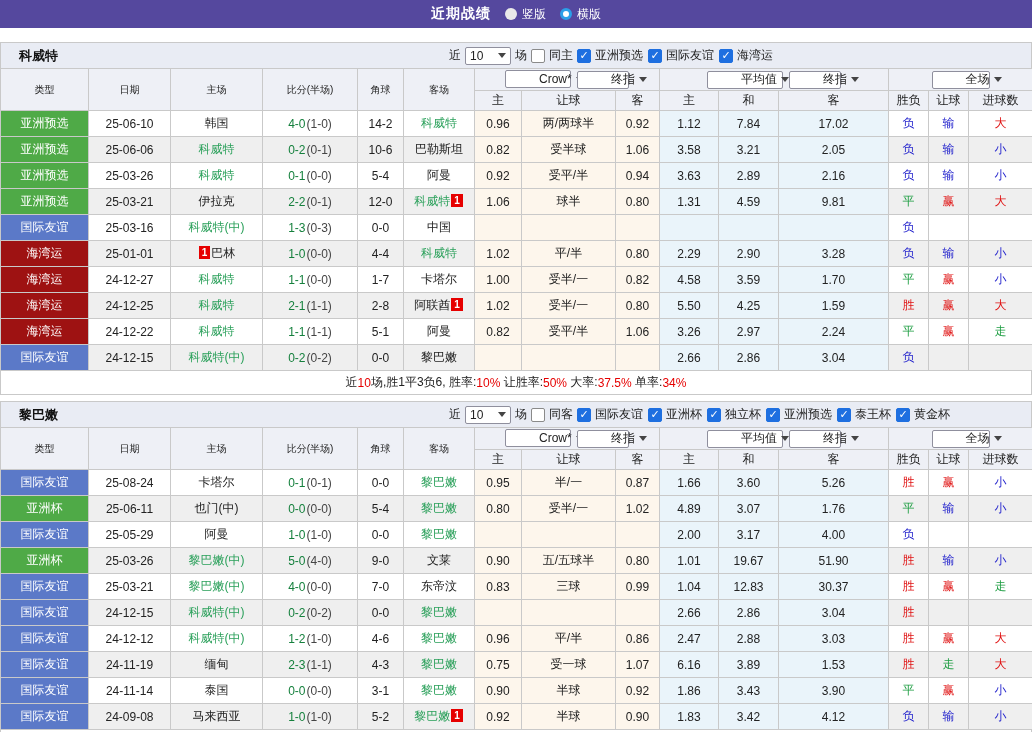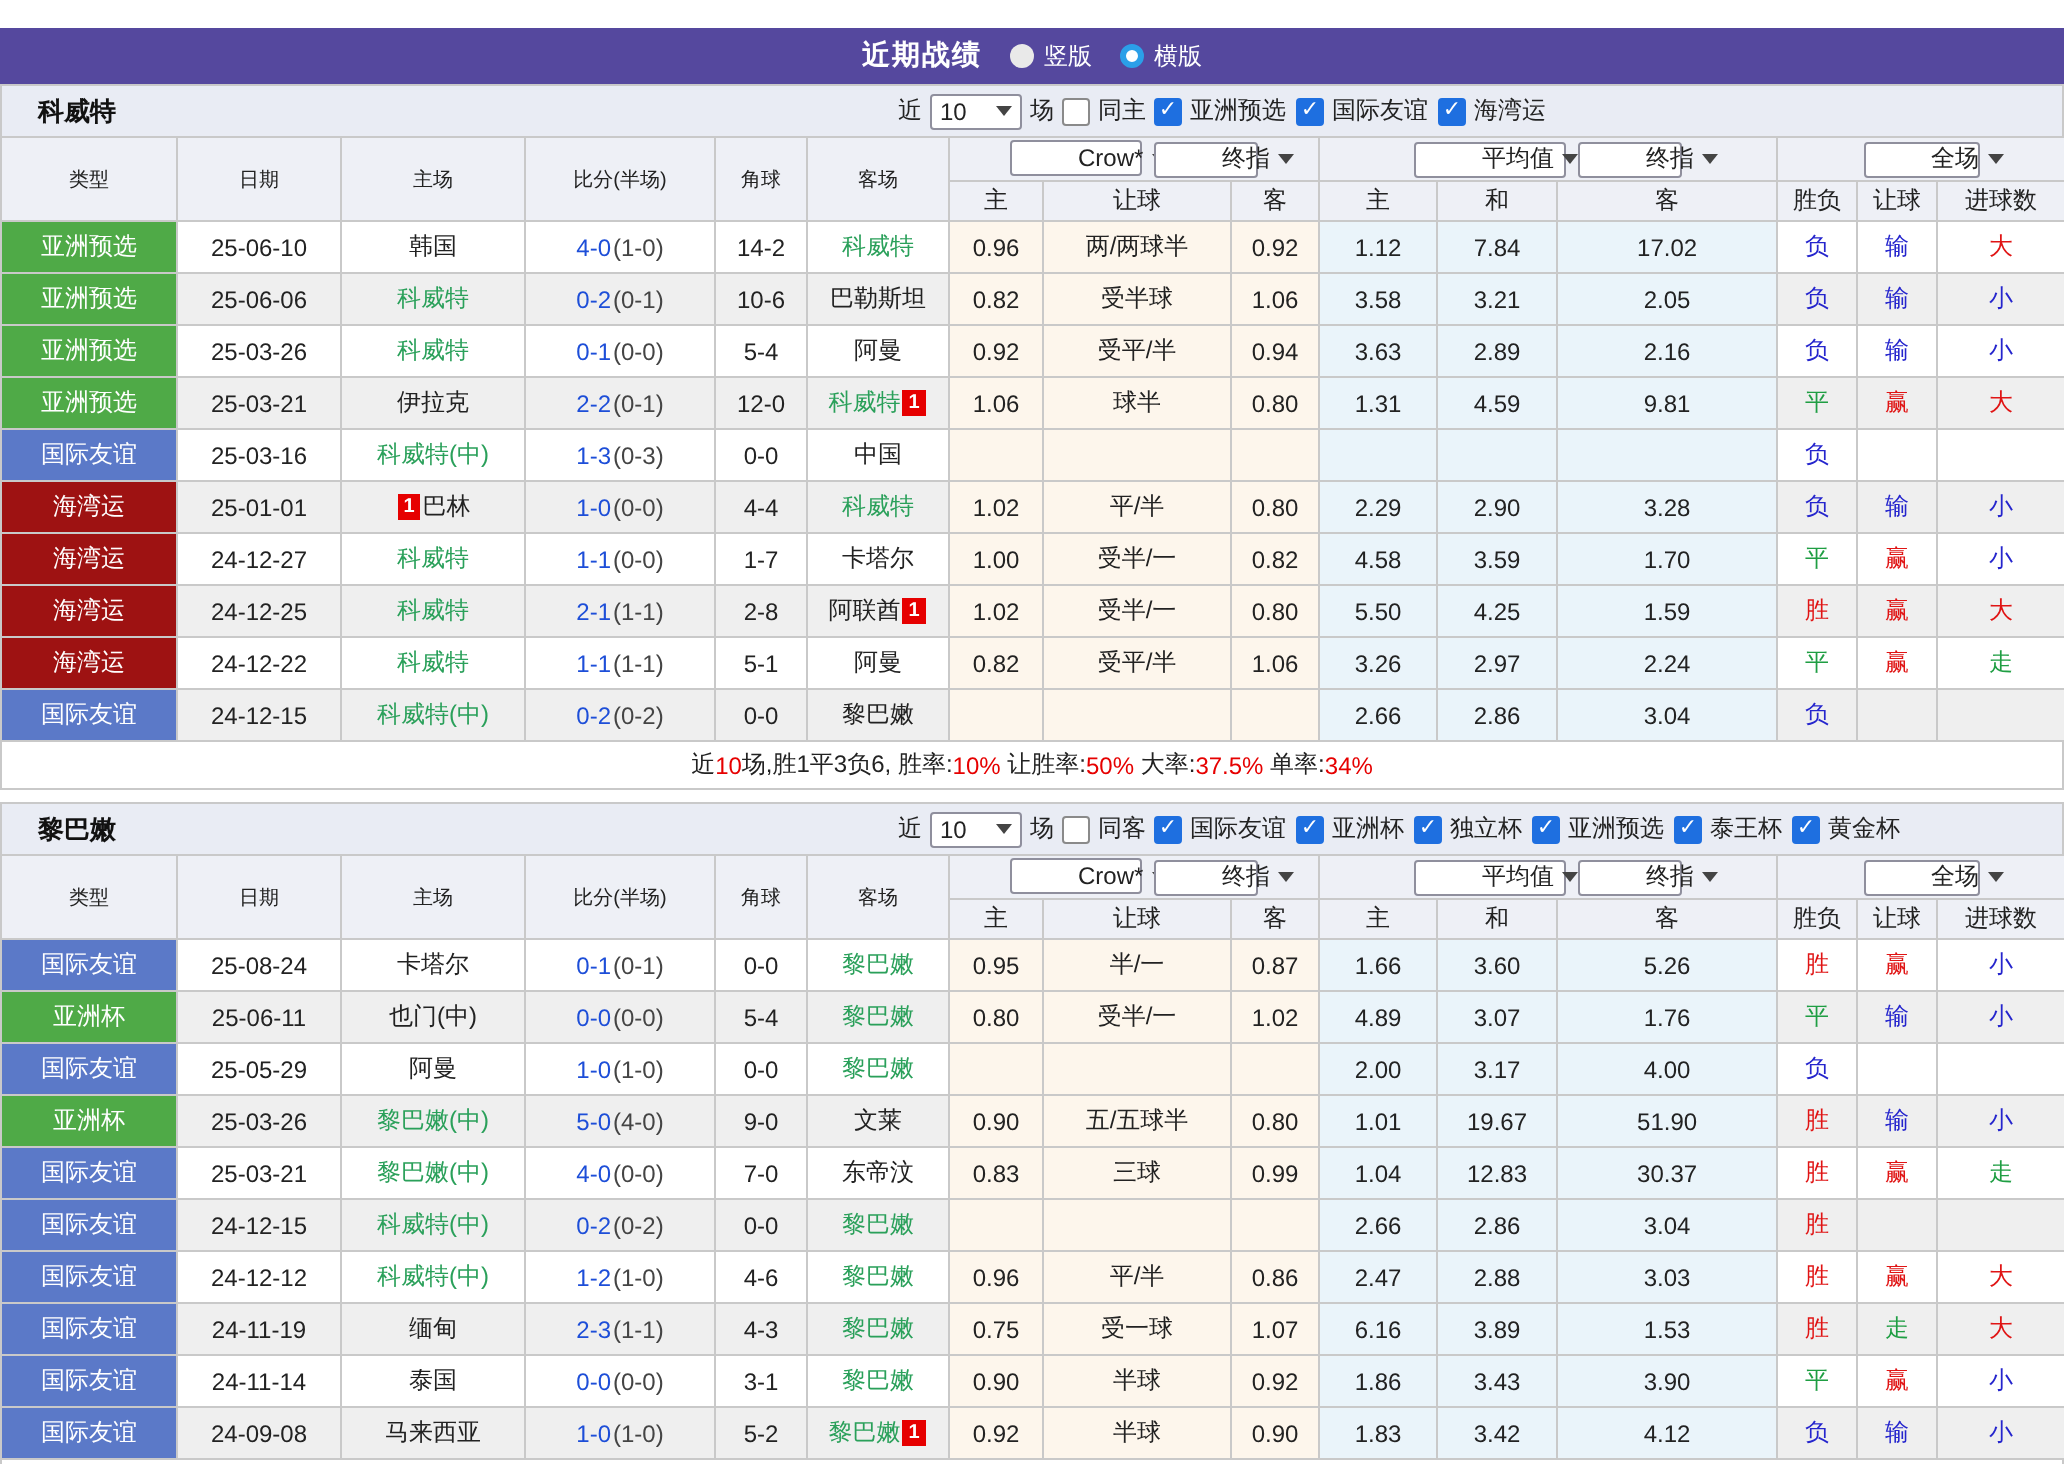--- a/index.html
+++ b/index.html
@@ -1,24 +1,24 @@
 <!DOCTYPE html>
 <html><head>
 <meta charset="utf-8">
 <style>
   html,body{margin:0;padding:0;background:#fff;}
   body{width:1032px;font-family:"Liberation Sans","DejaVu Sans",sans-serif;color:#222;}
   
-  .titlebar{height:28px;background:#55489e;display:flex;align-items:center;justify-content:center;gap:14px;color:#fff;margin-top:14px;}
+  .titlebar{height:28px;background:#55489e;display:flex;align-items:center;justify-content:center;gap:14px;color:#fff;}
   .tb-title{font-weight:bold;font-size:14px;letter-spacing:1px;}
   .radio-lbl{display:inline-flex;align-items:center;gap:5px;font-size:12px;cursor:pointer;}
   .radio{width:12px;height:12px;border-radius:50%;background:#e9e9e9;display:inline-block;box-sizing:border-box;}
   .radio.selected{background:#fff;border:3px solid #2b9fe8;}
   
-  .team-section{width:1032px;}
+  .team-section{width:1032px;margin-top:14px;}
   #sections .team-section:nth-child(2){margin-top:6px;}
   .control-row{height:26px;background:#e9ecf4;display:flex;align-items:center;font-size:12px;border:1px solid #c9c9c9;border-bottom:none;box-sizing:border-box;}
   .team-name{font-weight:bold;font-size:13px;color:#111;padding-left:18px;flex:0 0 430px;}
   .filters{display:flex;align-items:center;gap:4px;}
   .lbl{white-space:nowrap;}
   .fselect{display:inline-flex;align-items:center;justify-content:space-between;background:#fff;border:1px solid #8f8f9d;border-radius:2px;height:18px;padding:0 4px;font-size:12px;box-sizing:border-box;cursor:pointer;white-space:nowrap;}
   .sel-arrow{width:0;height:0;border-left:4px solid transparent;border-right:4px solid transparent;border-top:5px solid #444;margin-left:4px;flex:0 0 auto;}
   .cbx{width:14px;height:14px;border:1px solid #8a8a8a;background:#fff;border-radius:2px;display:inline-flex;align-items:center;justify-content:center;font-size:11px;line-height:1;cursor:pointer;box-sizing:border-box;flex:0 0 auto;}
   .cbx.checked{background:#1e6fe0;border-color:#1e6fe0;color:#fff;font-weight:bold;}
   .comp{margin-right:1px;}
@@ -32,21 +32,21 @@
   .drophdr .fselect{margin:0 3px;padding-left:33px;}
   .grid tbody td{height:25px;background:#fff;}
   .grid tbody tr.alt td{background:#efefef;}
   td.type{color:#fff;}
   .t-green{background:#4faa47 !important;}
   .t-blue{background:#5b79c8 !important;}
   .t-darkred{background:#9e1212 !important;}
   .grid td.odds{background:#fdf6ec !important;}
   .grid td.avgc{background:#eaf4fa !important;}
   .team-g{color:#2aa05a;}
-  .score{color:#1d4ed8;}
+  .score{color:#15803d;}
   .half{color:#444;margin-left:1px;}
   .c-red{color:#e01414;}
   .c-blue{color:#2525cd;}
   .c-green{color:#1f9e43;}
   .badge{background:#e60000;color:#fff;font-size:10px;line-height:13px;padding:0 3px;display:inline-block;margin:0 1px;font-weight:bold;vertical-align:1px;}
   
   .summary{border:1px solid #c9c9c9;border-top:none;height:24px;display:flex;align-items:center;justify-content:center;font-size:12px;background:#fff;box-sizing:border-box;white-space:pre;}
   .sum-r{color:#e60000;}
   .sum-k{color:#222;}
 </style>

